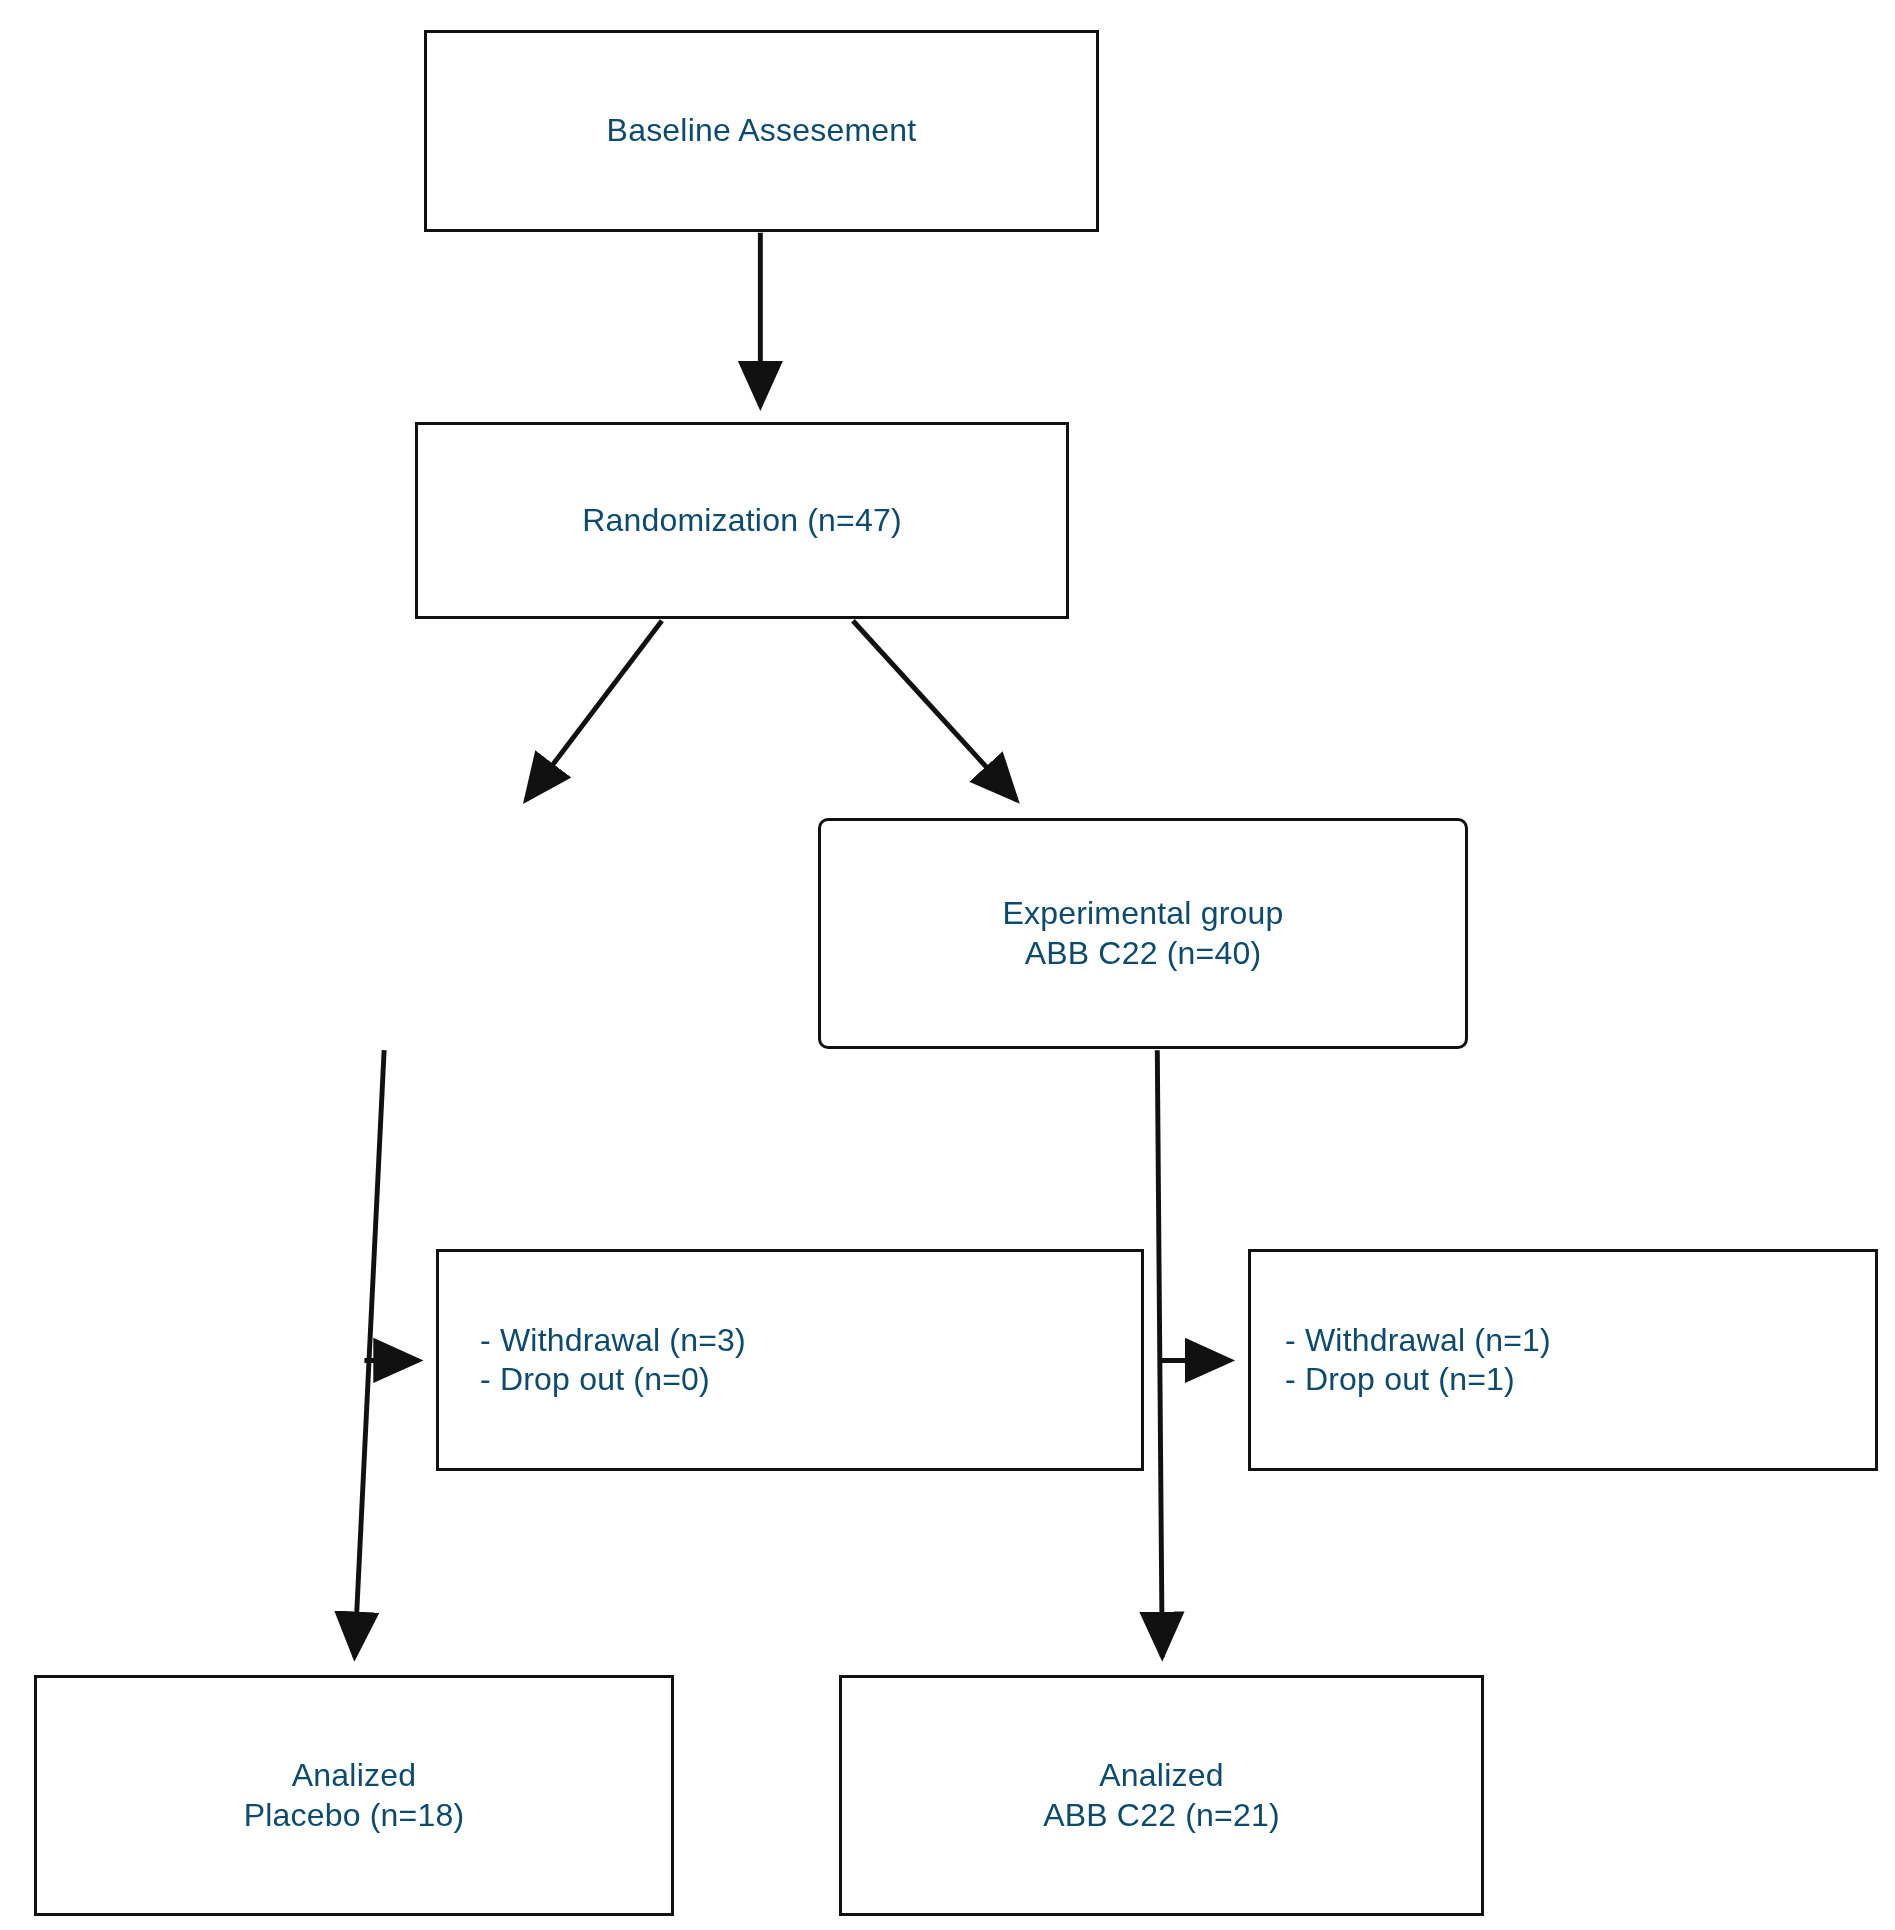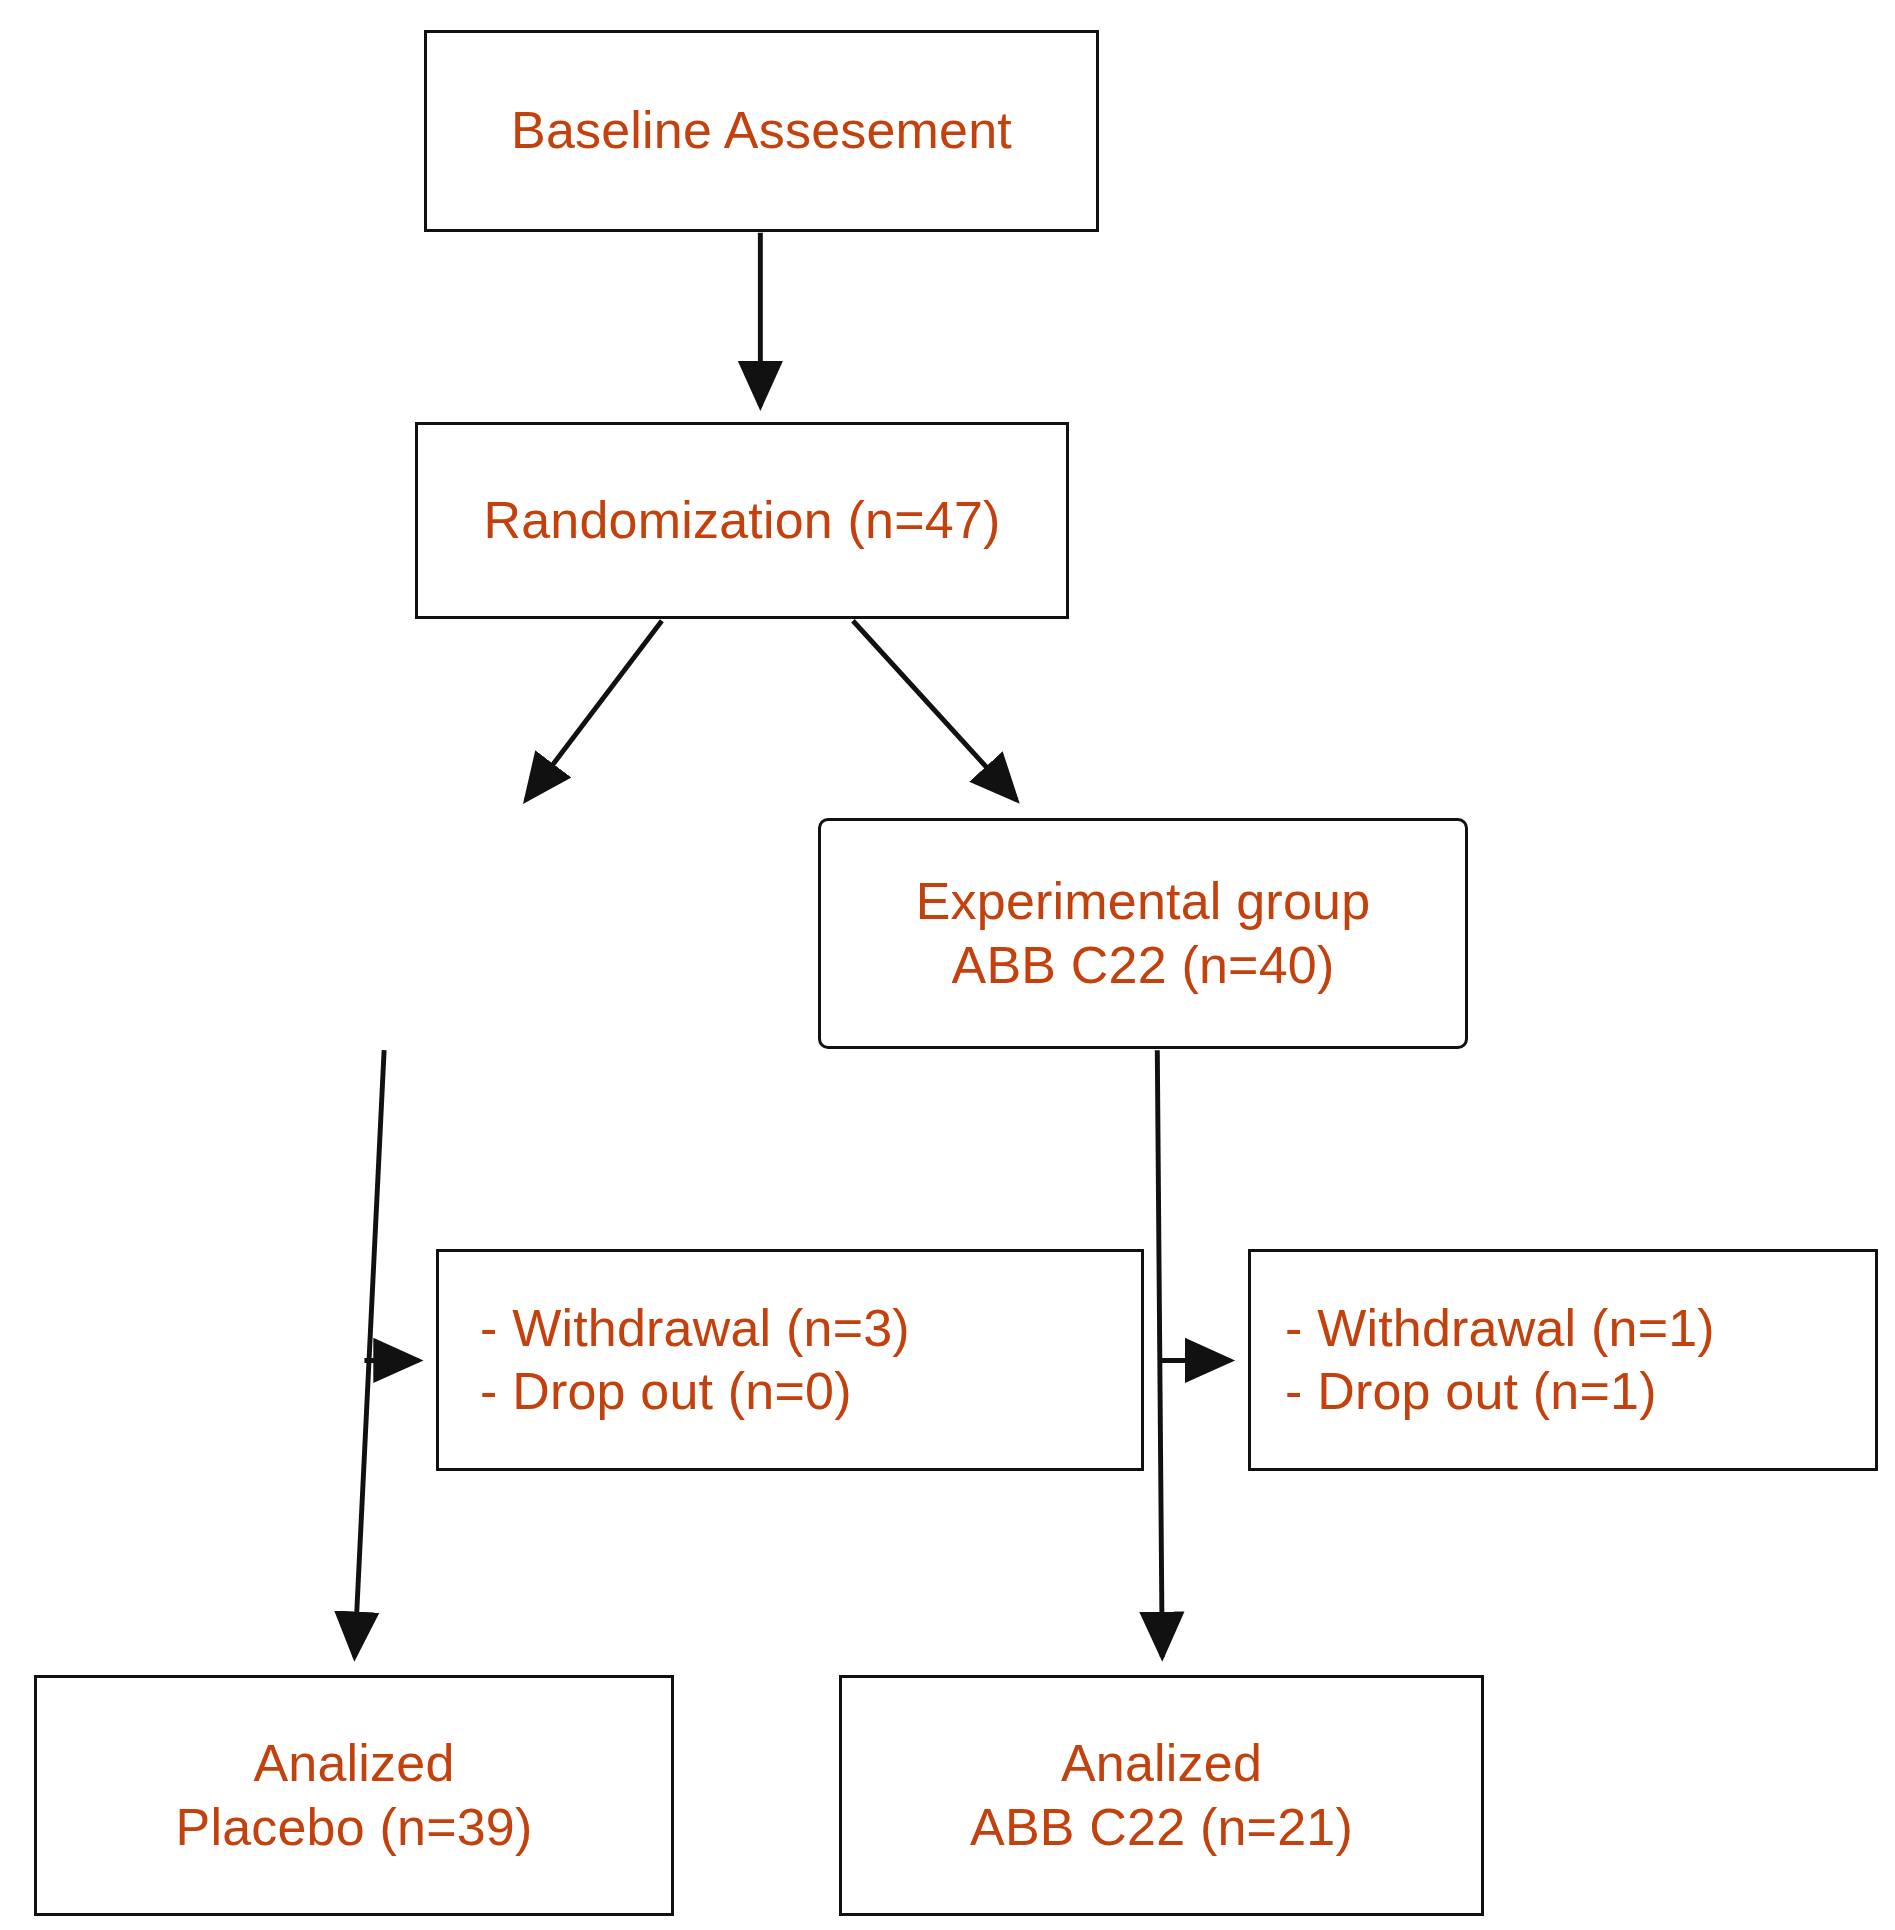--- a/index.html
+++ b/index.html
@@ -32,22 +32,22 @@
     position: absolute;
     box-sizing: border-box;
     border: 3px solid #111111;
     background: #ffffff;
     display: flex;
     flex-direction: column;
     align-items: center;
     justify-content: center;
     text-align: center;
     line-height: 1.22;
-    font-size: 52px;
-    color: #c2410c;
+    font-size: 32px;
+    color: #0c4a6e;
     letter-spacing: 0.2px;
   }
   .node .line {
     display: block;
     white-space: nowrap;
   }
   .node.left-align {
     align-items: flex-start;
     padding-left: 41px;
     text-align: left;
@@ -123,21 +123,21 @@
     <span class="line">- Drop out (n=0)</span>
   </div>
 
   <div class="node left-align" id="node-exp-loss">
     <span class="line">- Withdrawal (n=1)</span>
     <span class="line">- Drop out (n=1)</span>
   </div>
 
   <div class="node" id="node-analyzed-ctrl">
     <span class="line">Analized</span>
-    <span class="line">Placebo (n=39)</span>
+    <span class="line">Placebo (n=18)</span>
   </div>
 
   <div class="node" id="node-analyzed-exp">
     <span class="line">Analized</span>
     <span class="line">ABB C22 (n=21)</span>
   </div>
 
 </div>
 
 

